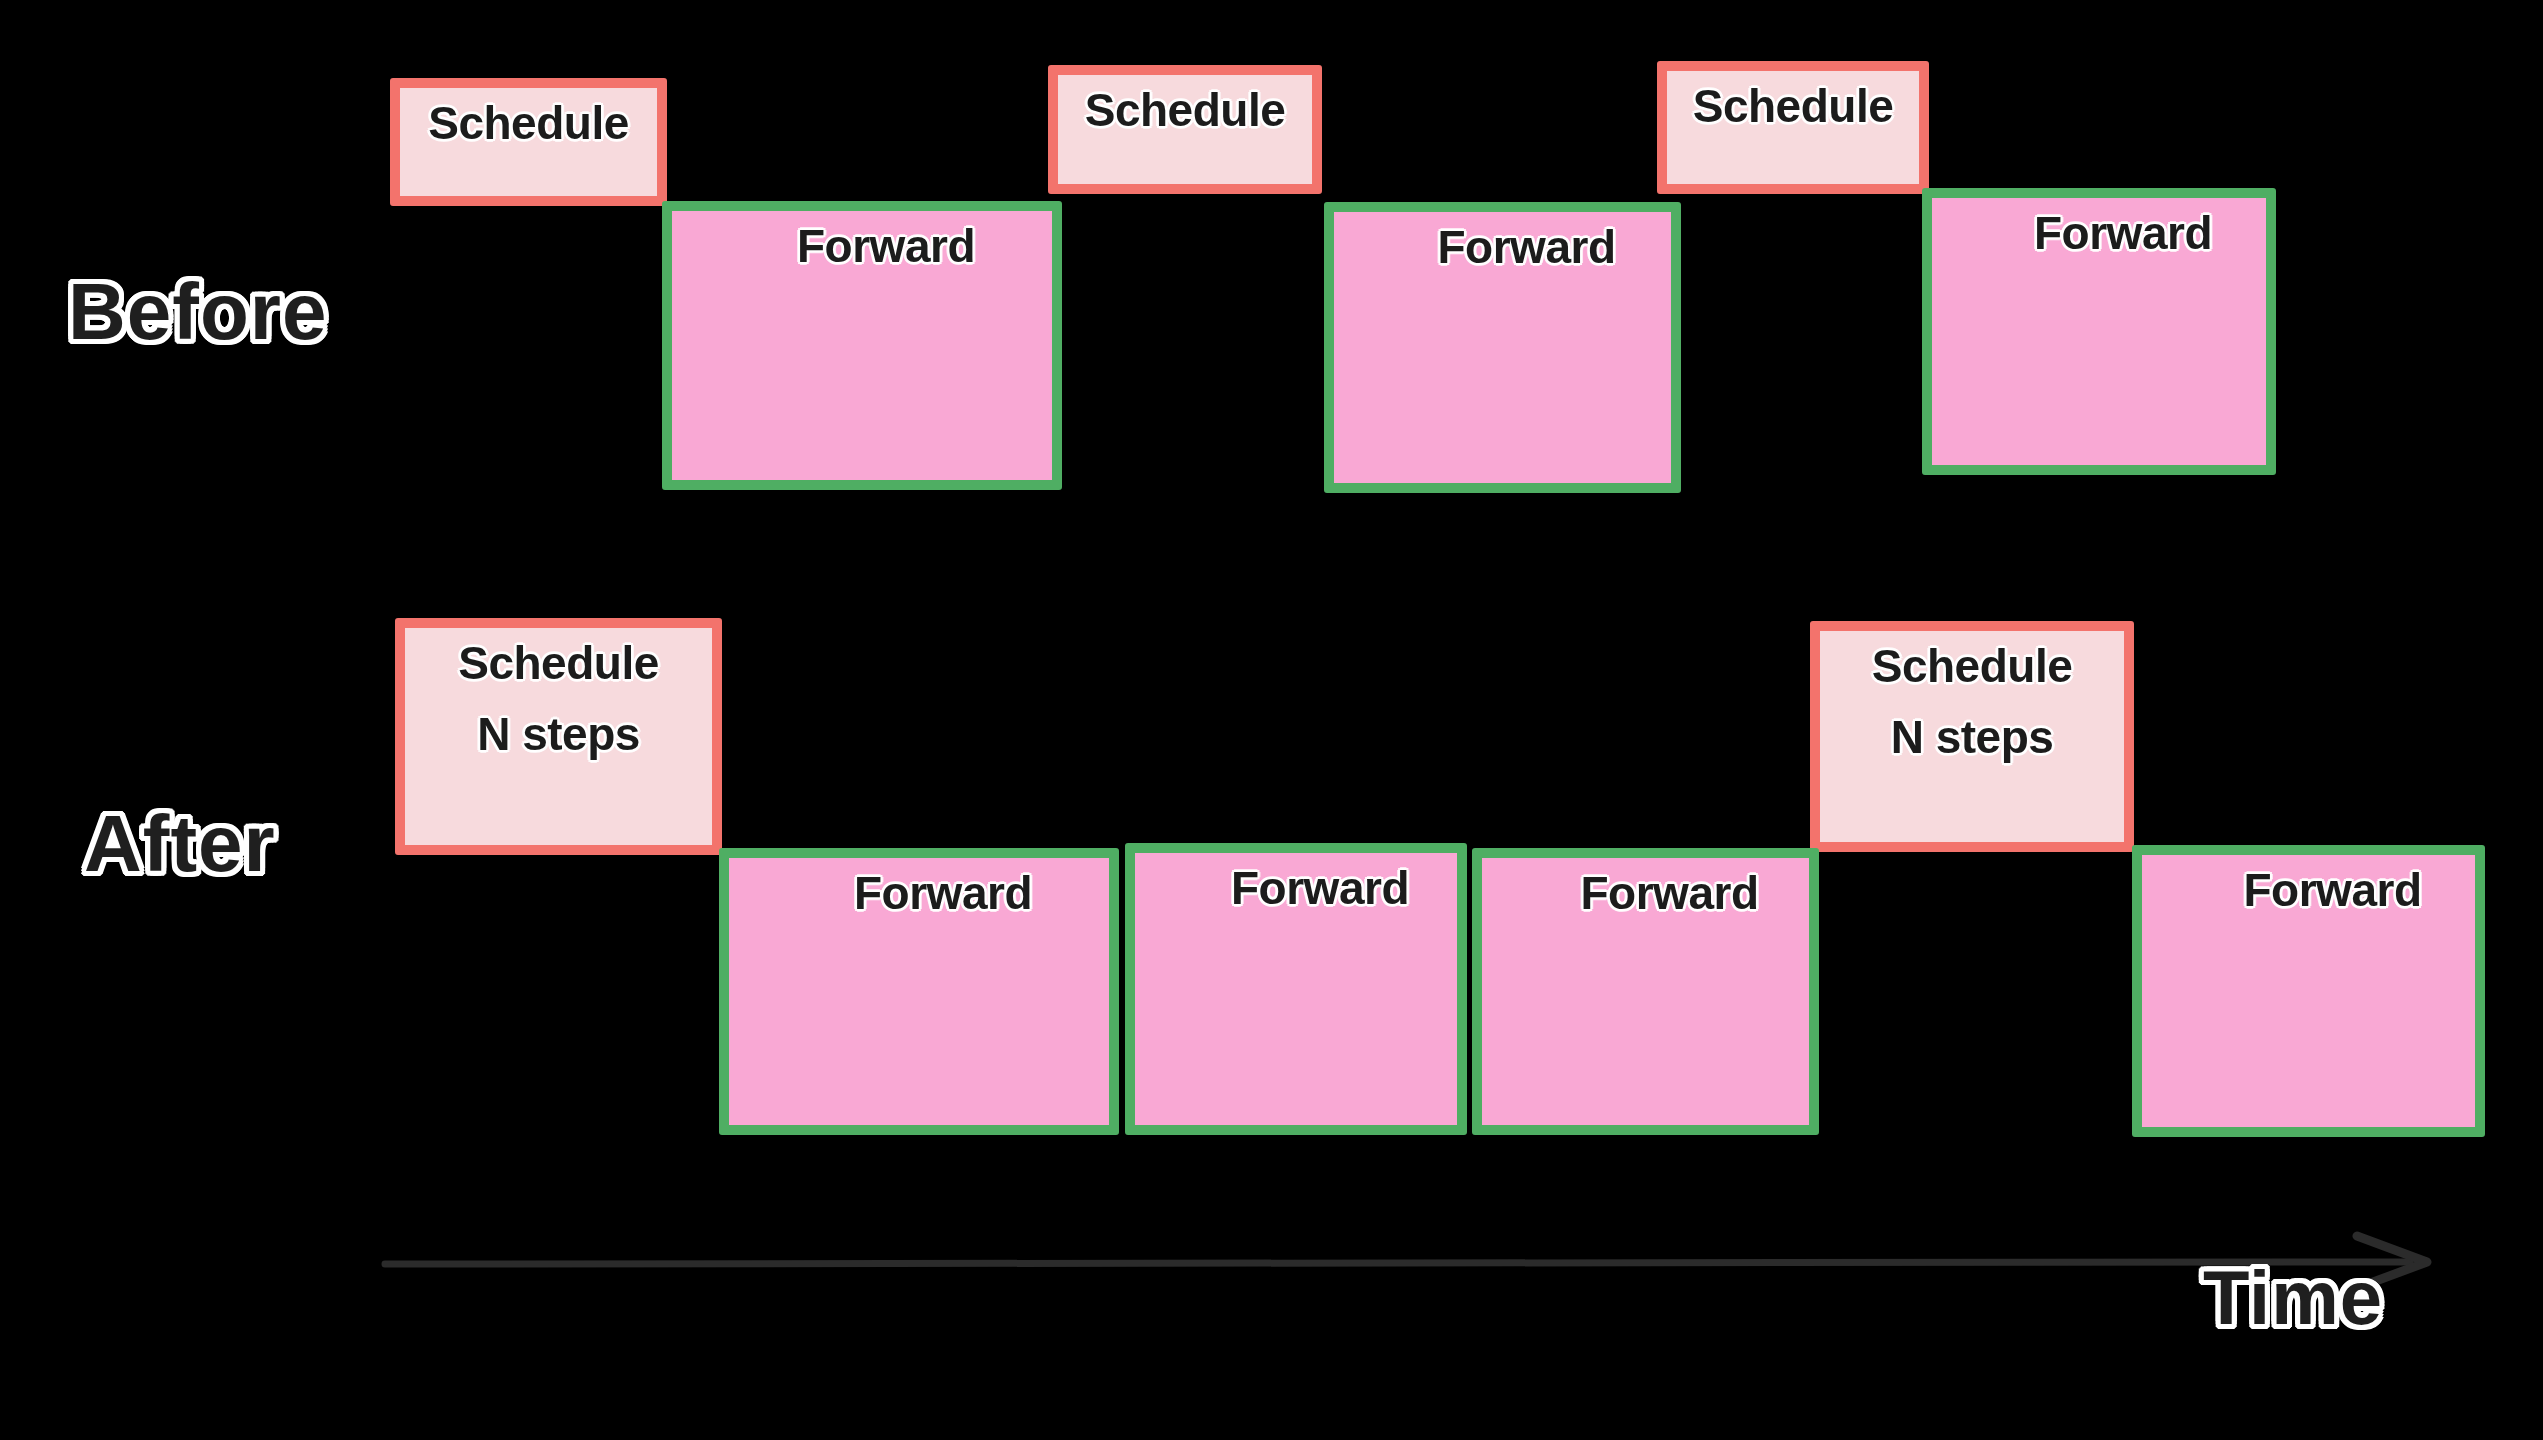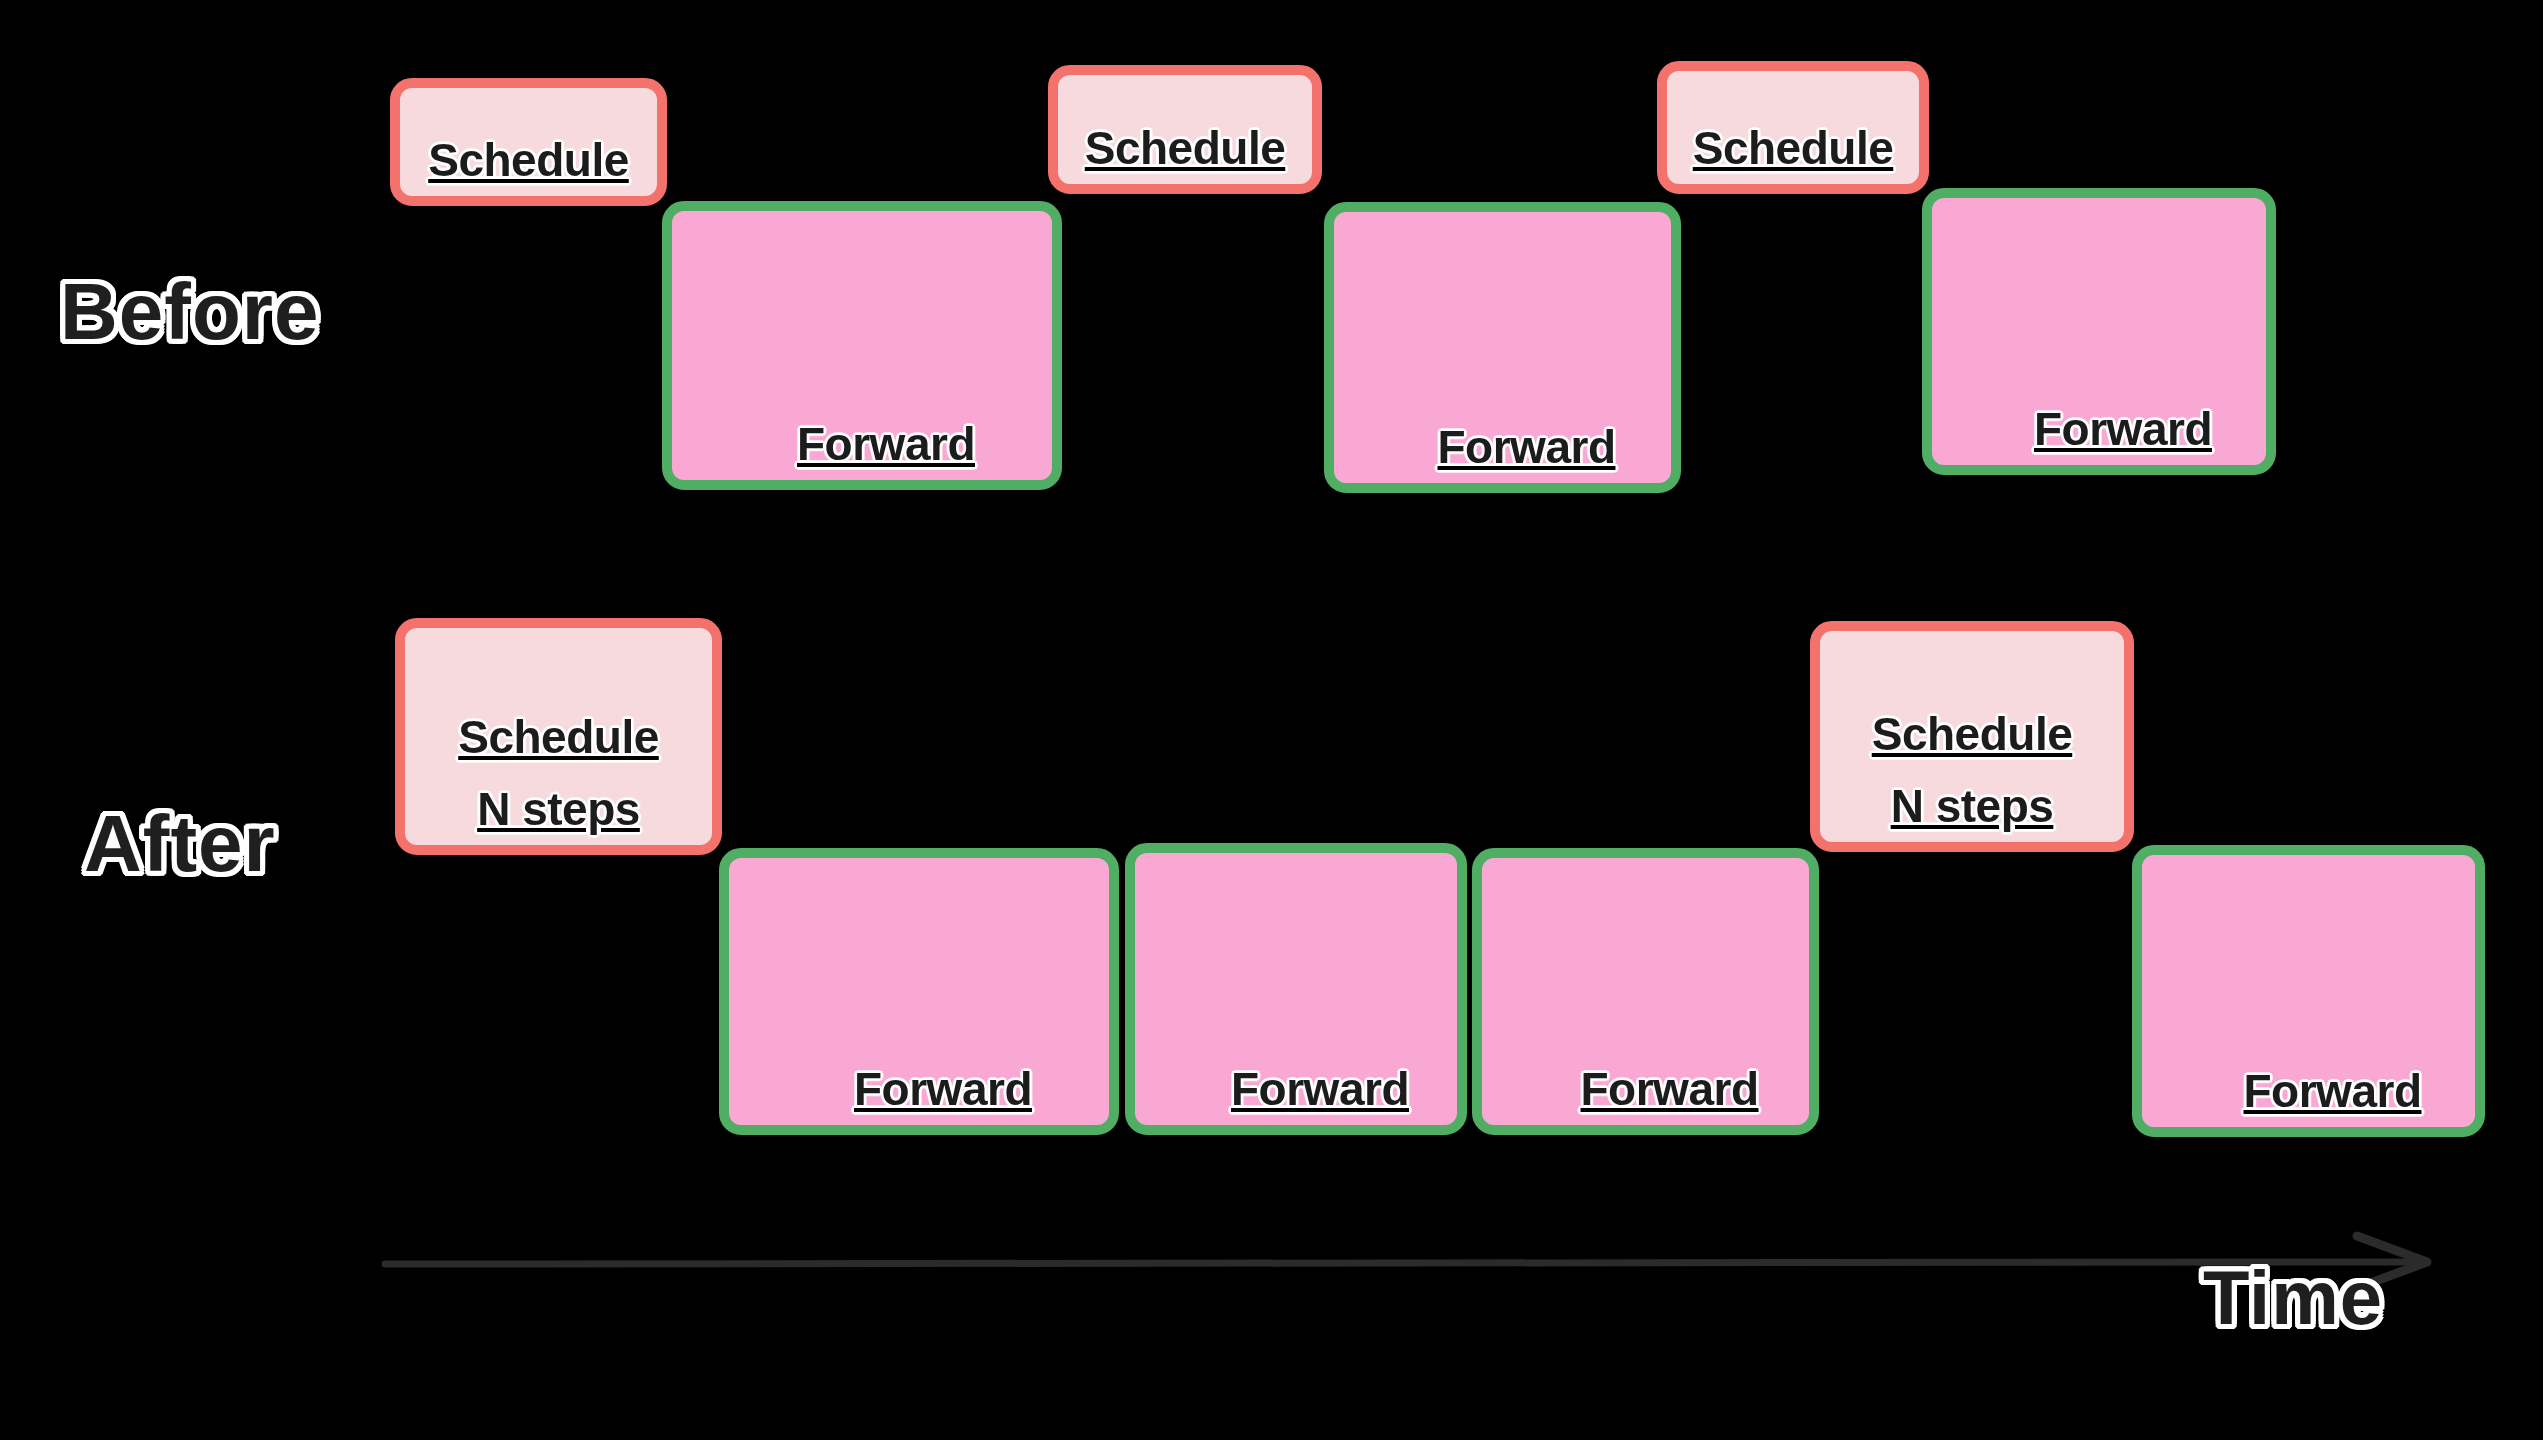--- a/index.html
+++ b/index.html
@@ -23,27 +23,26 @@
       -4px -4px 0 #fff, 4px -4px 0 #fff, -4px 4px 0 #fff, 4px 4px 0 #fff,
       -5px 0 0 #fff, 5px 0 0 #fff, 0 -5px 0 #fff, 0 5px 0 #fff,
       -3px -5px 0 #fff, 3px -5px 0 #fff, -3px 5px 0 #fff, 3px 5px 0 #fff,
       -5px -3px 0 #fff, 5px -3px 0 #fff, -5px 3px 0 #fff, 5px 3px 0 #fff;
   }
   .axis-label{font-size:76px;}
   
   .box{
     position:absolute;
     box-sizing:border-box;
-    border-radius:22px;
+    border-radius:3px;
     display:flex;
     flex-direction:column;
     align-items:center;
-    justify-content:flex-end;
+    justify-content:flex-start;
     text-align:center;
-    text-decoration:underline;
   }
   .box .line{
     font-size:46px;
     font-weight:700;
     line-height:1.55;
     letter-spacing:-0.5px;
     color:#1c1c1c;
     white-space:nowrap;
     text-shadow:
       -2px -2px 0 rgba(255,255,255,.9), 2px -2px 0 rgba(255,255,255,.9),
@@ -70,21 +69,21 @@
   .s3{left:1657px;top:61px;width:272px;height:133px;}
   .f3{left:1922px;top:188px;width:354px;height:287px;}
   
   .sn1{left:395px;top:618px;width:327px;height:237px;}
   .fa1{left:719px;top:848px;width:400px;height:287px;}
   .fa2{left:1125px;top:843px;width:342px;height:292px;}
   .fa3{left:1472px;top:848px;width:347px;height:287px;}
   .sn2{left:1810px;top:621px;width:324px;height:231px;}
   .fa4{left:2132px;top:845px;width:353px;height:292px;}
 
-  .lbl-before{left:60px;top:272px;}
+  .lbl-before{left:68px;top:272px;}
   .lbl-after{left:84px;top:804px;}
   .lbl-time{left:2203px;top:1260px;}
 </style>
 </head>
 <body>
 
 <div class="canvas">
 
   <div class="row-label lbl-before">Before</div>
   <div class="row-label lbl-after">After</div>

